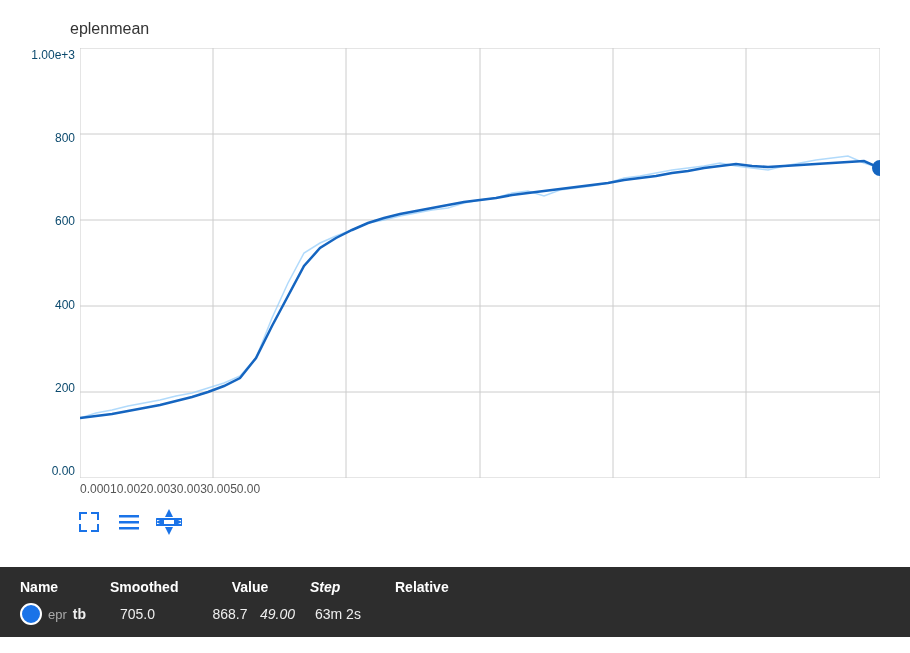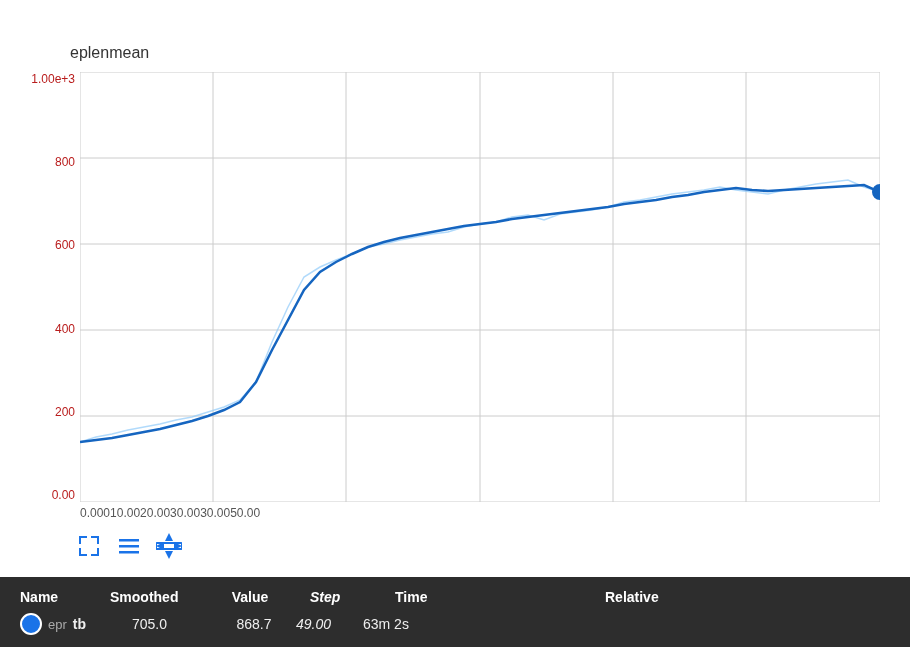--- a/index.html
+++ b/index.html
@@ -10,21 +10,20 @@
       height: 653px;
       overflow: hidden;
       position: relative;
     }
 
     .chart-container {
       position: relative;
       padding: 20px 10px 10px 20px;
       background: #fff;
       width: 910px;
-      margin-top: 24px;
     }
 
     .chart-title {
       font-size: 16px;
       color: #333;
       margin-bottom: 10px;
       margin-left: 50px;
     }
 
     .y-axis-labels {
@@ -32,21 +31,21 @@
       left: -55px;
       top: 0;
       height: 100%;
       display: flex;
       flex-direction: column;
       justify-content: space-between;
     }
 
     .y-axis-label {
       font-size: 12px;
-      color: #b91c1c;
+      color: #0c4a6e;
       text-align: right;
       width: 50px;
     }
 
     .x-axis-label {
       font-size: 12px;
       color: #555;
       text-align: center;
     }
 
@@ -68,37 +67,37 @@
       width: 28px;
       height: 28px;
     }
 
     .info-panel {
       background: #2d2d2d;
       color: #fff;
       padding: 12px 20px;
       width: 910px;
       position: absolute;
-      bottom: 6px;
+      bottom: 16px;
       left: 0;
     }
 
     .info-header {
       display: flex;
       gap: 30px;
       font-size: 14px;
       font-weight: bold;
       color: #fff;
       margin-bottom: 8px;
     }
 
     .info-row {
       display: flex;
       align-items: center;
-      gap: 12px;
+      gap: 0;
       font-size: 14px;
       color: #eee;
     }
 
     .legend-dot {
       width: 22px;
       height: 22px;
       border-radius: 50%;
       background: #1a73e8;
       border: 2px solid #fff;
@@ -308,21 +307,20 @@
     </div>
   </div>
 </div>
 
 <div class="info-panel">
   <div class="info-header">
     <span class="col-name">Name</span>
     <span class="col-smoothed">Smoothed</span>
     <span class="col-value">Value</span>
     <span class="col-step">Step</span>
-    <span class="col-time">Time</span>
     <span class="col-relative">Relative</span>
   </div>
   <div class="info-row">
     <div style="display:flex; align-items:center; min-width: 100px; gap: 6px;">
       <div class="legend-dot"></div>
       <span style="color:#aaa; font-size:13px;">epr</span>
       <span style="font-weight:bold;">tb</span>
     </div>
     <span class="col-smoothed">705.0</span>
     <span class="col-value">868.7</span>

